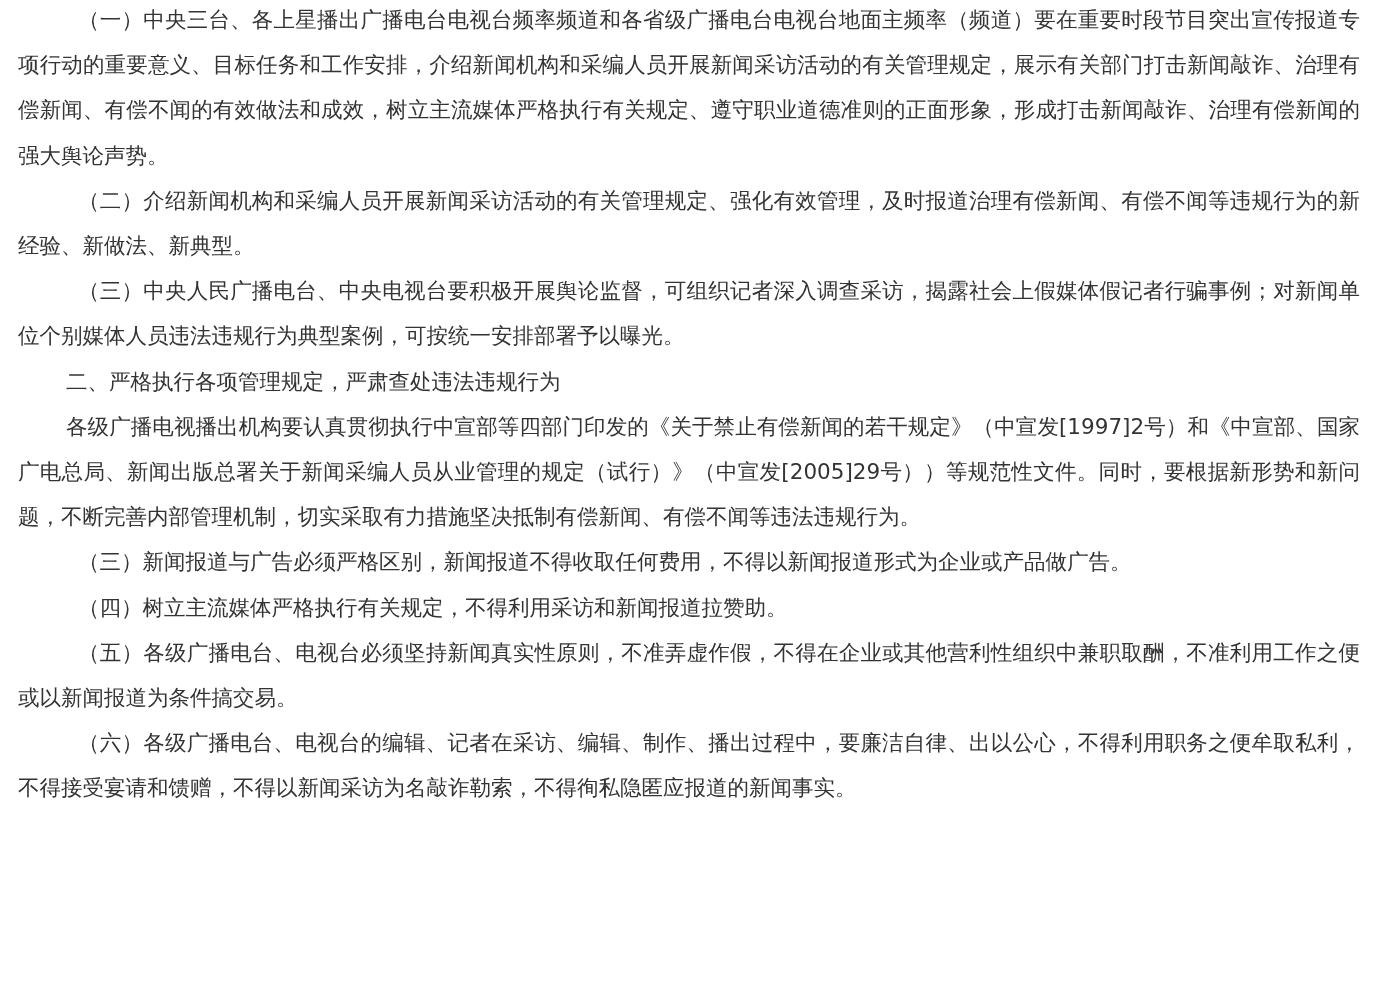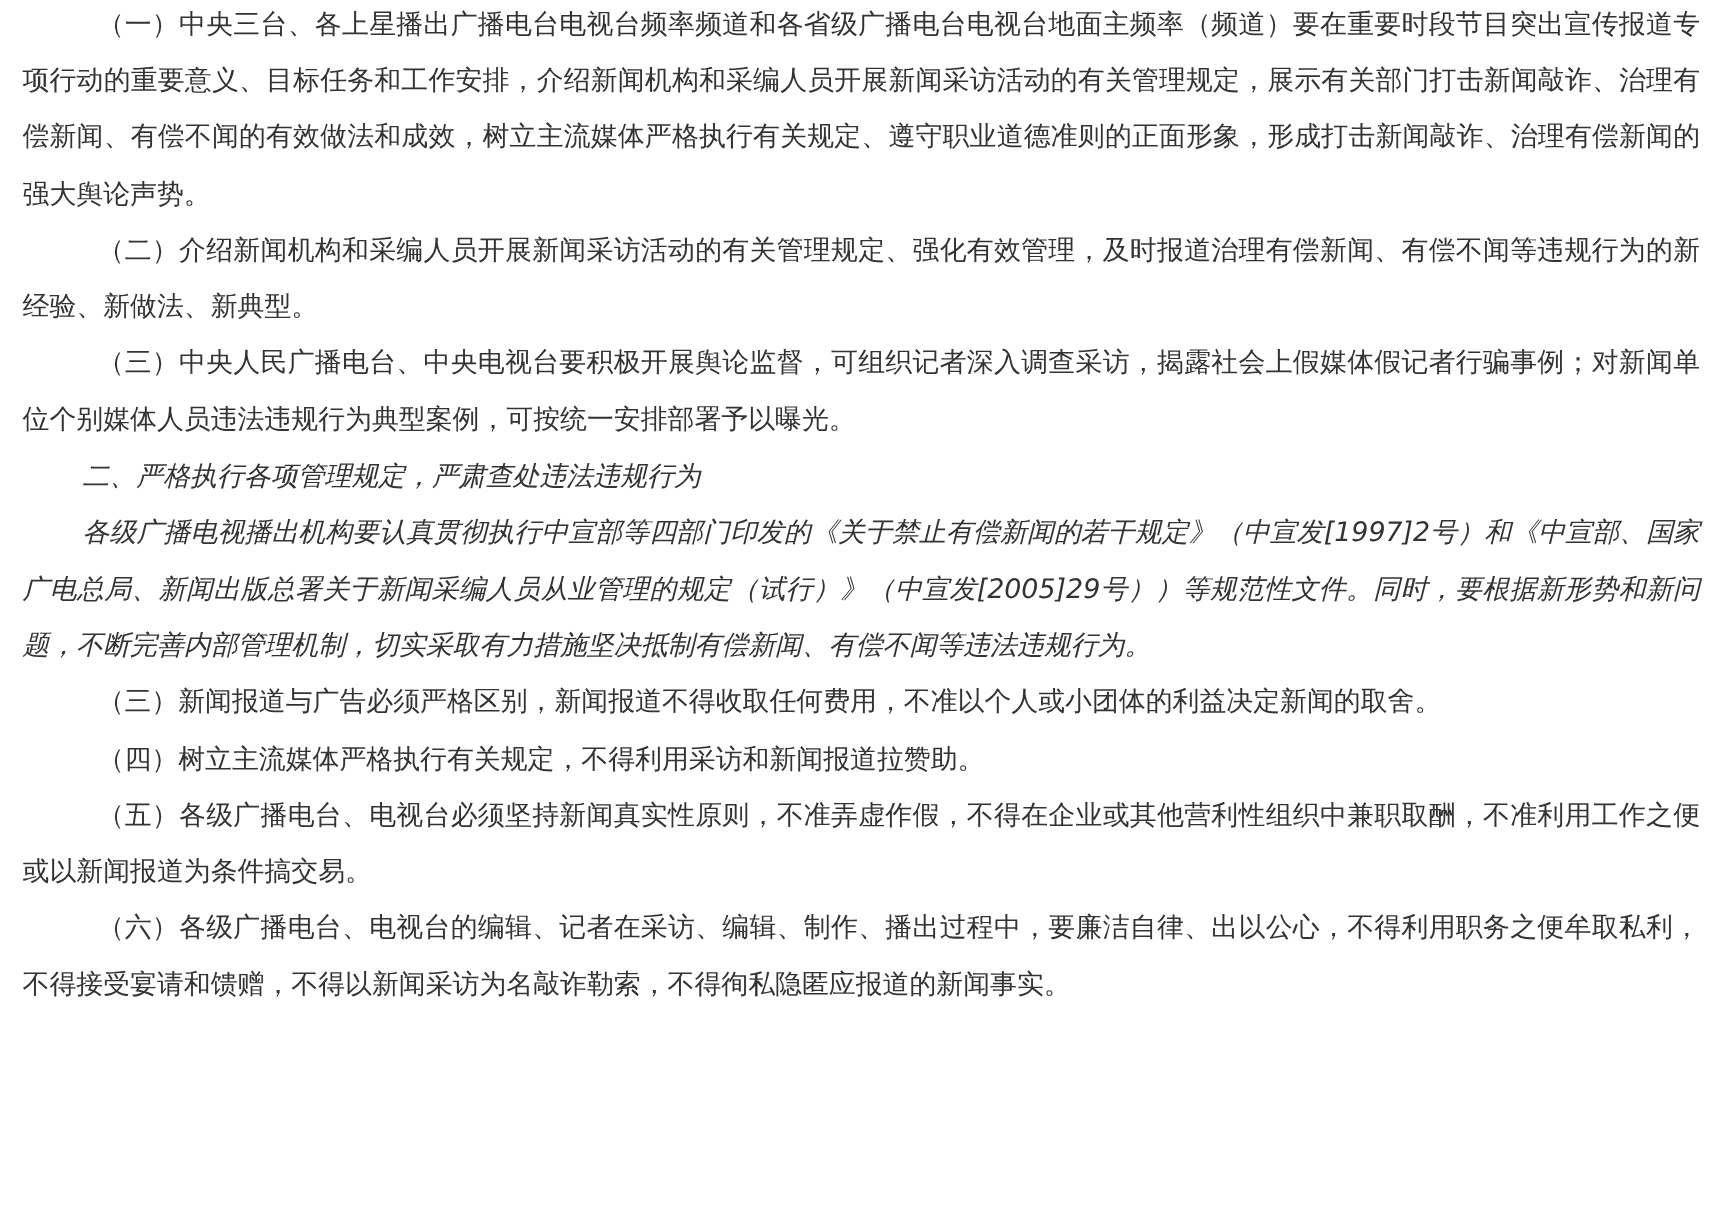--- a/index.html
+++ b/index.html
@@ -24,29 +24,29 @@
     .para {
       margin: 0;
       font-size: 21.5px;
       line-height: 45.2px;
       text-align: justify;
       text-justify: inter-character;
       letter-spacing: 0;
       word-break: break-all;
     }
     .para.indent-sub { text-indent: 60px; }
-    .para.indent-main { text-indent: 48px; font-style: italic; }
+    .para.indent-main { text-indent: 48px; }
     .p-first { margin-top: -3px; }
   </style>
 </head>
 <body>
 
 <div class="article">
   <p class="para indent-sub p-first">（一）中央三台、各上星播出广播电台电视台频率频道和各省级广播电台电视台地面主频率（频道）要在重要时段节目突出宣传报道专项行动的重要意义、目标任务和工作安排，介绍新闻机构和采编人员开展新闻采访活动的有关管理规定，展示有关部门打击新闻敲诈、治理有偿新闻、有偿不闻的有效做法和成效，树立主流媒体严格执行有关规定、遵守职业道德准则的正面形象，形成打击新闻敲诈、治理有偿新闻的强大舆论声势。</p>
   <p class="para indent-sub">（二）介绍新闻机构和采编人员开展新闻采访活动的有关管理规定、强化有效管理，及时报道治理有偿新闻、有偿不闻等违规行为的新经验、新做法、新典型。</p>
   <p class="para indent-sub">（三）中央人民广播电台、中央电视台要积极开展舆论监督，可组织记者深入调查采访，揭露社会上假媒体假记者行骗事例；对新闻单位个别媒体人员违法违规行为典型案例，可按统一安排部署予以曝光。</p>
   <p class="para indent-main">二、严格执行各项管理规定，严肃查处违法违规行为</p>
   <p class="para indent-main">各级广播电视播出机构要认真贯彻执行中宣部等四部门印发的《关于禁止有偿新闻的若干规定》（中宣发[1997]2号）和《中宣部、国家广电总局、新闻出版总署关于新闻采编人员从业管理的规定（试行）》（中宣发[2005]29号））等规范性文件。同时，要根据新形势和新问题，不断完善内部管理机制，切实采取有力措施坚决抵制有偿新闻、有偿不闻等违法违规行为。</p>
-  <p class="para indent-sub">（三）新闻报道与广告必须严格区别，新闻报道不得收取任何费用，不准以个人或小团体的利益决定新闻的取舍。</p>
+  <p class="para indent-sub">（三）新闻报道与广告必须严格区别，新闻报道不得收取任何费用，不得以新闻报道形式为企业或产品做广告。</p>
   <p class="para indent-sub">（四）树立主流媒体严格执行有关规定，不得利用采访和新闻报道拉赞助。</p>
   <p class="para indent-sub">（五）各级广播电台、电视台必须坚持新闻真实性原则，不准弄虚作假，不得在企业或其他营利性组织中兼职取酬，不准利用工作之便或以新闻报道为条件搞交易。</p>
   <p class="para indent-sub">（六）各级广播电台、电视台的编辑、记者在采访、编辑、制作、播出过程中，要廉洁自律、出以公心，不得利用职务之便牟取私利，不得接受宴请和馈赠，不得以新闻采访为名敲诈勒索，不得徇私隐匿应报道的新闻事实。</p>
 </div>
 
 </body></html>

